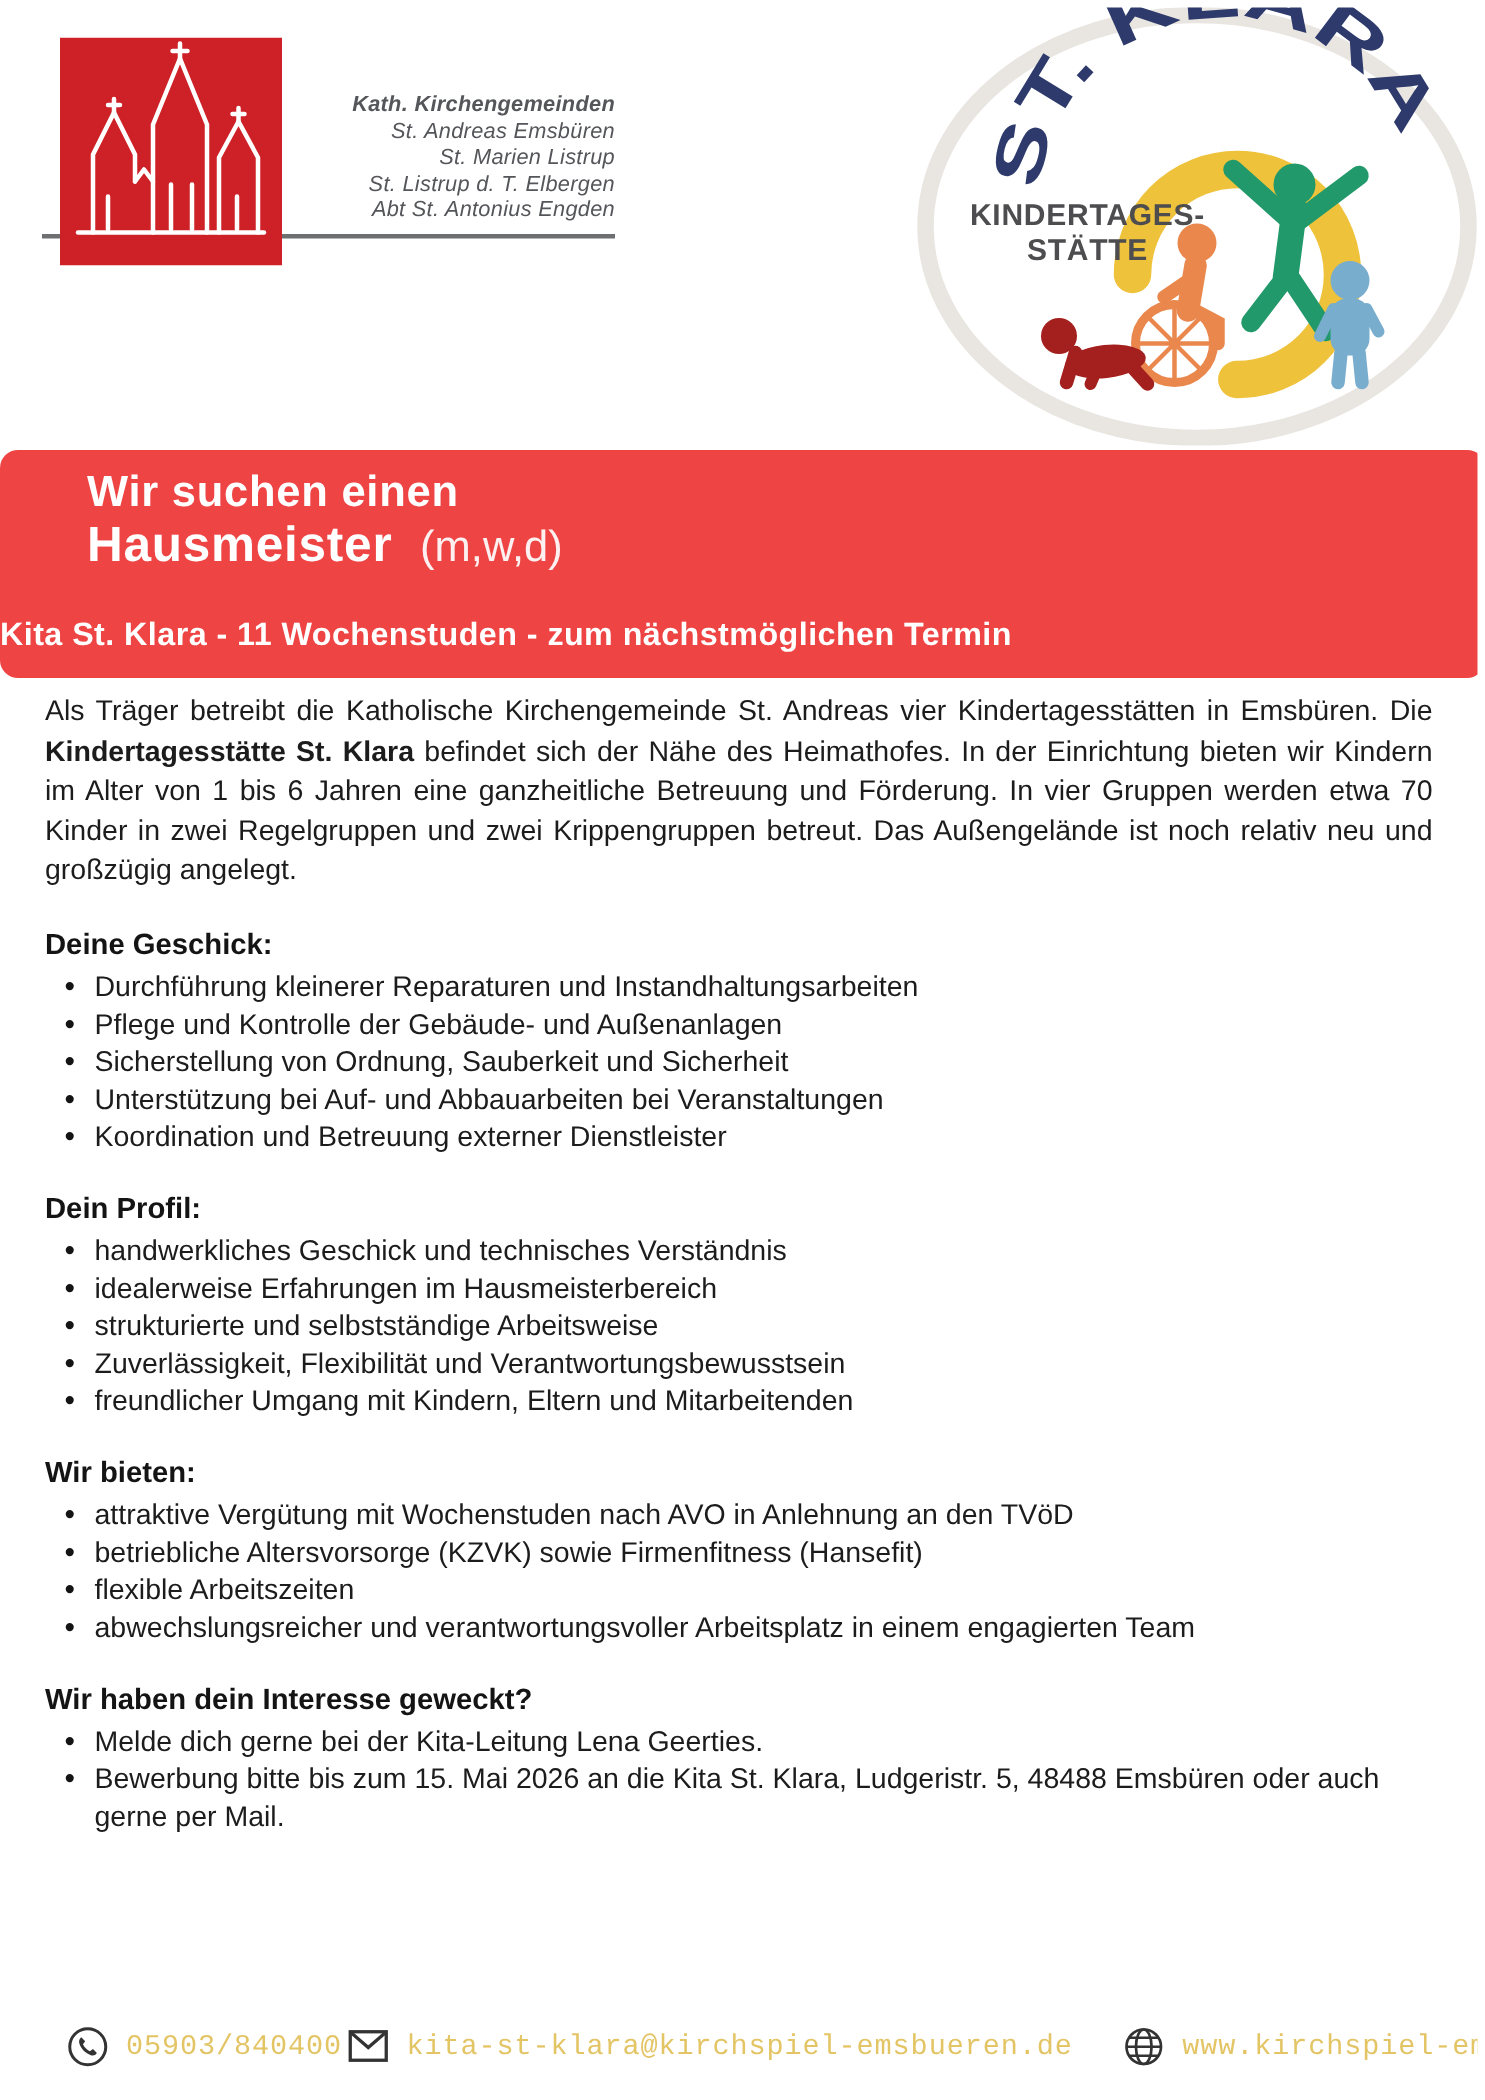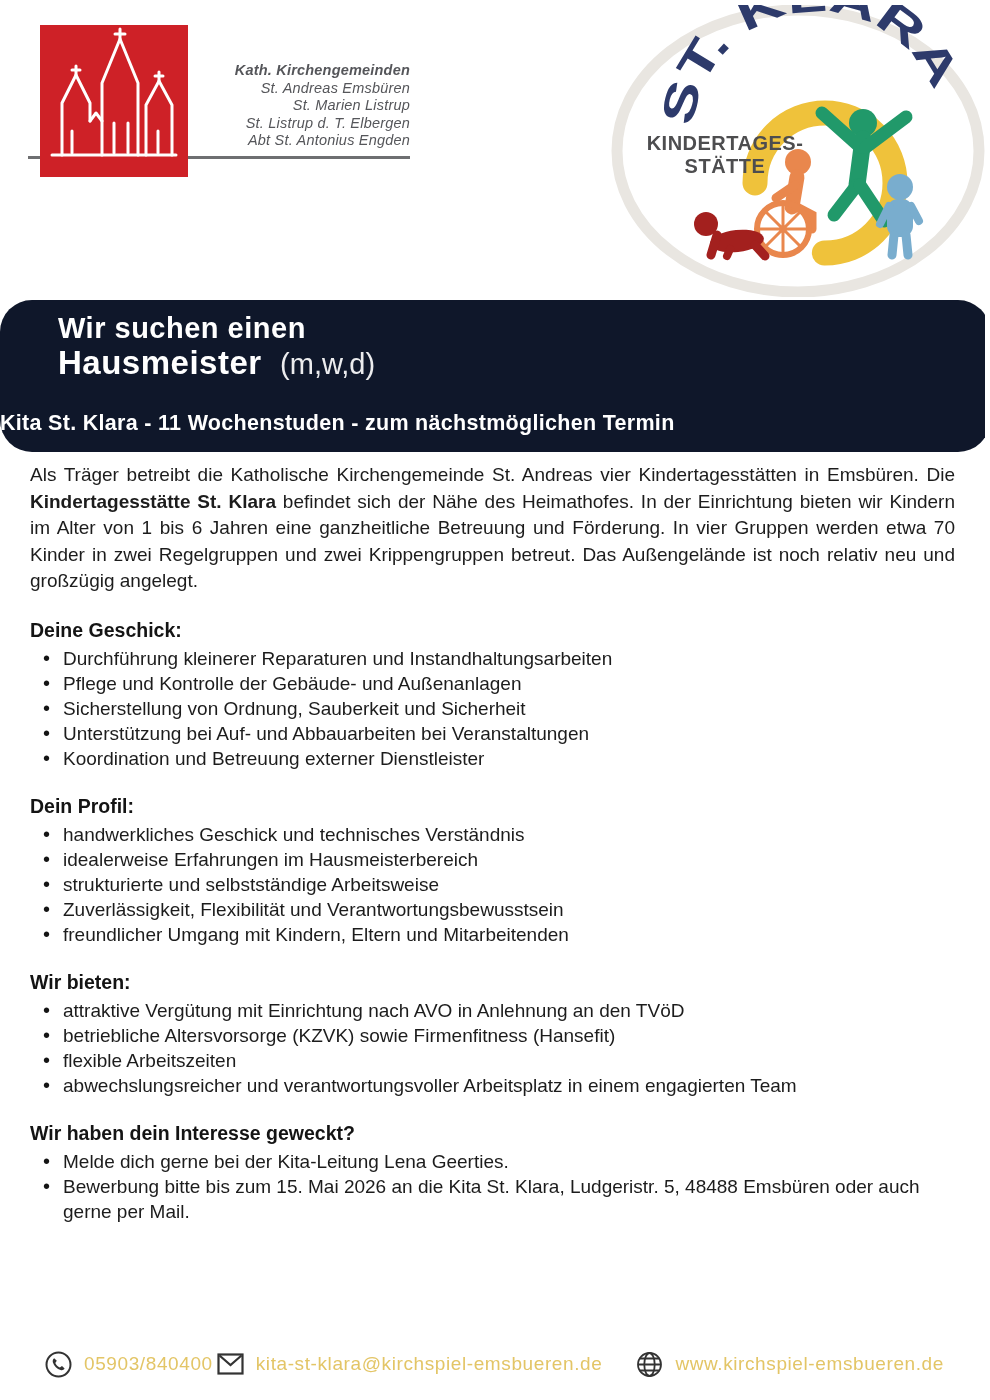--- a/index.html
+++ b/index.html
@@ -18,21 +18,21 @@
     text-align:right; font-style:italic; color:#55565a;
     font-size:14.5px; line-height:17.5px; letter-spacing:0.2px;
   }
   .church-names .org { font-weight:bold; }
 
   .kita-logo { position:absolute; left:605px; top:5px; z-index:2; }
 
   
   .banner {
     position:absolute; left:0px; top:300px; width:990px; height:152px;
-    background:#0f172a; border-radius:32px; color:#ffffff; z-index:3;
+    background:#ef4444; border-radius:12px; color:#ffffff; z-index:3;
   }
   .banner-line1 { position:absolute; left:58px; top:12px; font-size:29px; font-weight:bold; letter-spacing:0.5px; }
   .banner-title-row { position:absolute; left:58px; top:44px; white-space:nowrap; }
   .banner-title { font-size:33px; font-weight:bold; letter-spacing:0.5px; }
   .banner-suffix { font-size:29px; font-weight:normal; opacity:0.92; margin-left:14px; }
   .banner-subtitle {
     position:absolute; left:0; right:40px; bottom:16px; text-align:left;
     font-size:21.5px; font-weight:bold; letter-spacing:0.3px;
   }
 
@@ -48,21 +48,21 @@
   .section li::before {
     content:"•"; position:absolute; left:13px; top:0; font-size:20px; line-height:25px; color:#141414;
   }
 
   
   .footer {
     position:absolute; left:45px; top:1344px; right:20px; height:40px;
     display:flex; align-items:center; z-index:2;
   }
   .contact { display:flex; align-items:center; gap:12px; white-space:nowrap; }
-  .contact .txt { color:#E3C566; font-size:19px; letter-spacing:0.6px; }
+  .contact .txt { color:#E3C566; font-size:19px; letter-spacing:0.6px;font-family:Liberation Mono, monospace; }
   .contact + .contact { margin-left:4px; }
   .contact.website { margin-left:34px; }
   .fi { flex:0 0 auto; display:block; }
 </style>
 </head>
 <body>
 
 <div class="page">
 
   <div class="header-line"></div>
@@ -168,21 +168,21 @@
         <li>idealerweise Erfahrungen im Hausmeisterbereich</li>
         <li>strukturierte und selbstständige Arbeitsweise</li>
         <li>Zuverlässigkeit, Flexibilität und Verantwortungsbewusstsein</li>
         <li>freundlicher Umgang mit Kindern, Eltern und Mitarbeitenden</li>
       </ul>
     </div>
 
     <div class="section">
       <h3>Wir bieten:</h3>
       <ul>
-        <li>attraktive Vergütung mit Einrichtung nach AVO in Anlehnung an den TVöD</li>
+        <li>attraktive Vergütung mit Wochenstuden nach AVO in Anlehnung an den TVöD</li>
         <li>betriebliche Altersvorsorge (KZVK) sowie Firmenfitness (Hansefit)</li>
         <li>flexible Arbeitszeiten</li>
         <li>abwechslungsreicher und verantwortungsvoller Arbeitsplatz in einem engagierten Team</li>
       </ul>
     </div>
 
     <div class="section">
       <h3>Wir haben dein Interesse geweckt?</h3>
       <ul>
         <li>Melde dich gerne bei der Kita-Leitung Lena Geerties.</li>

